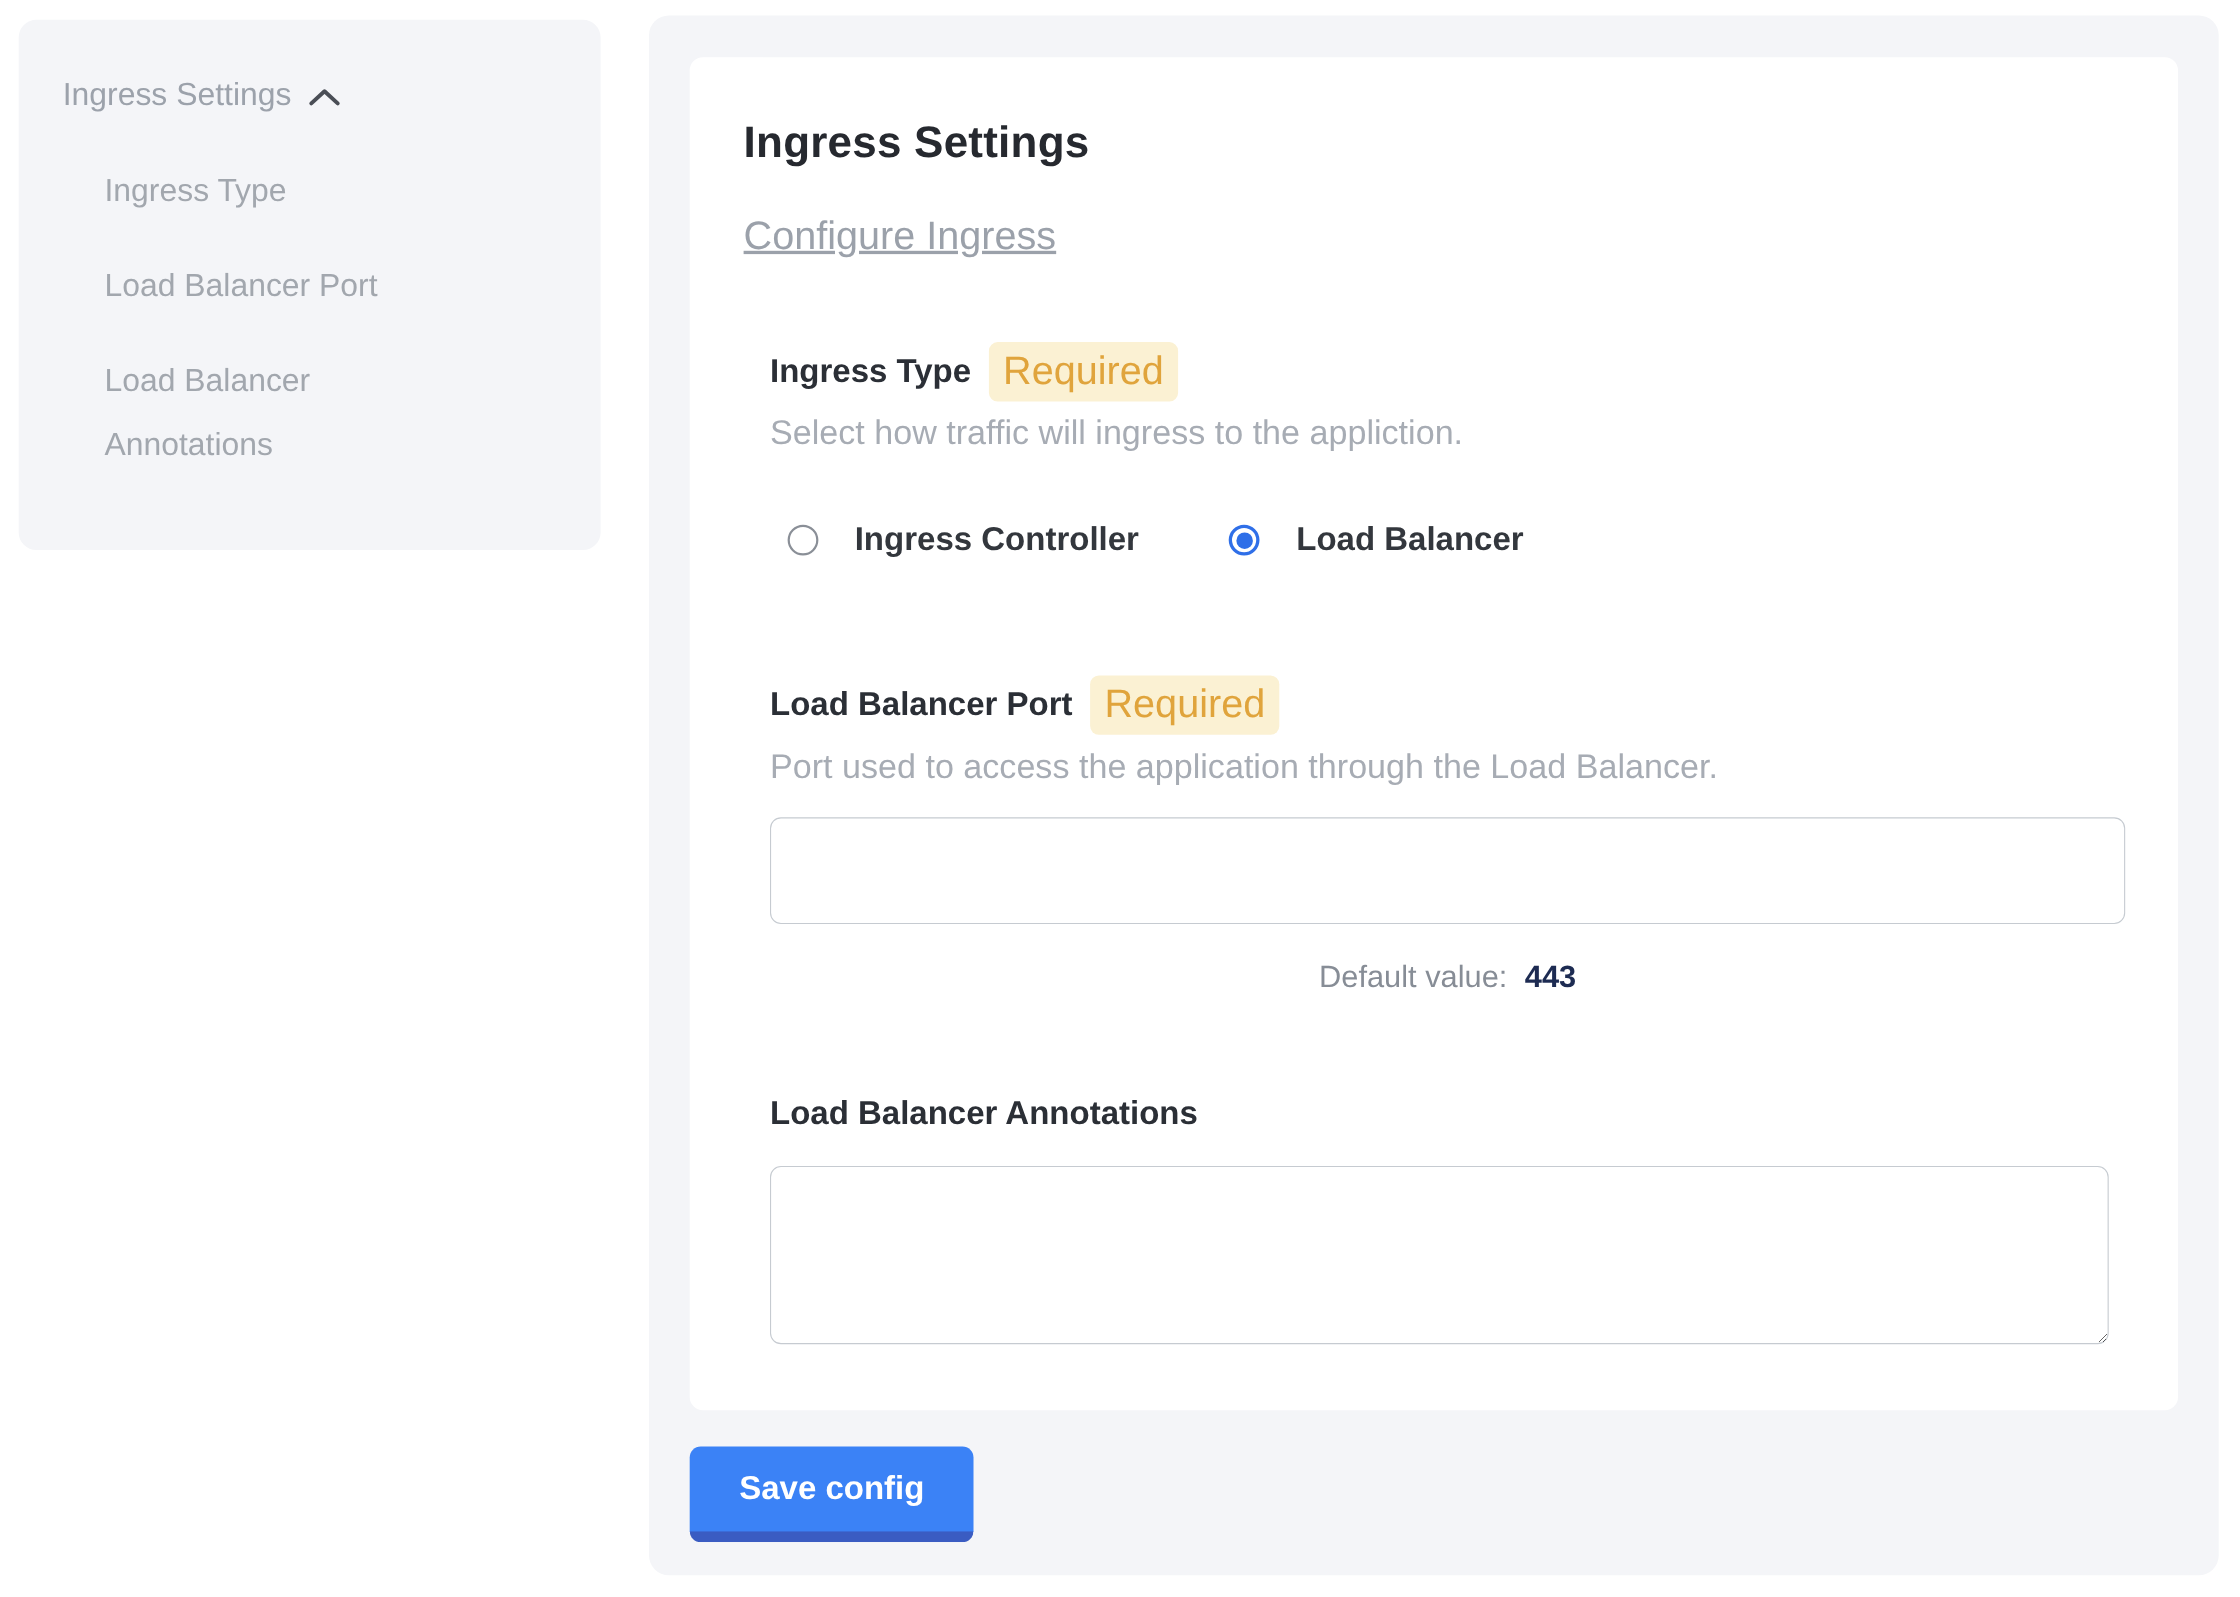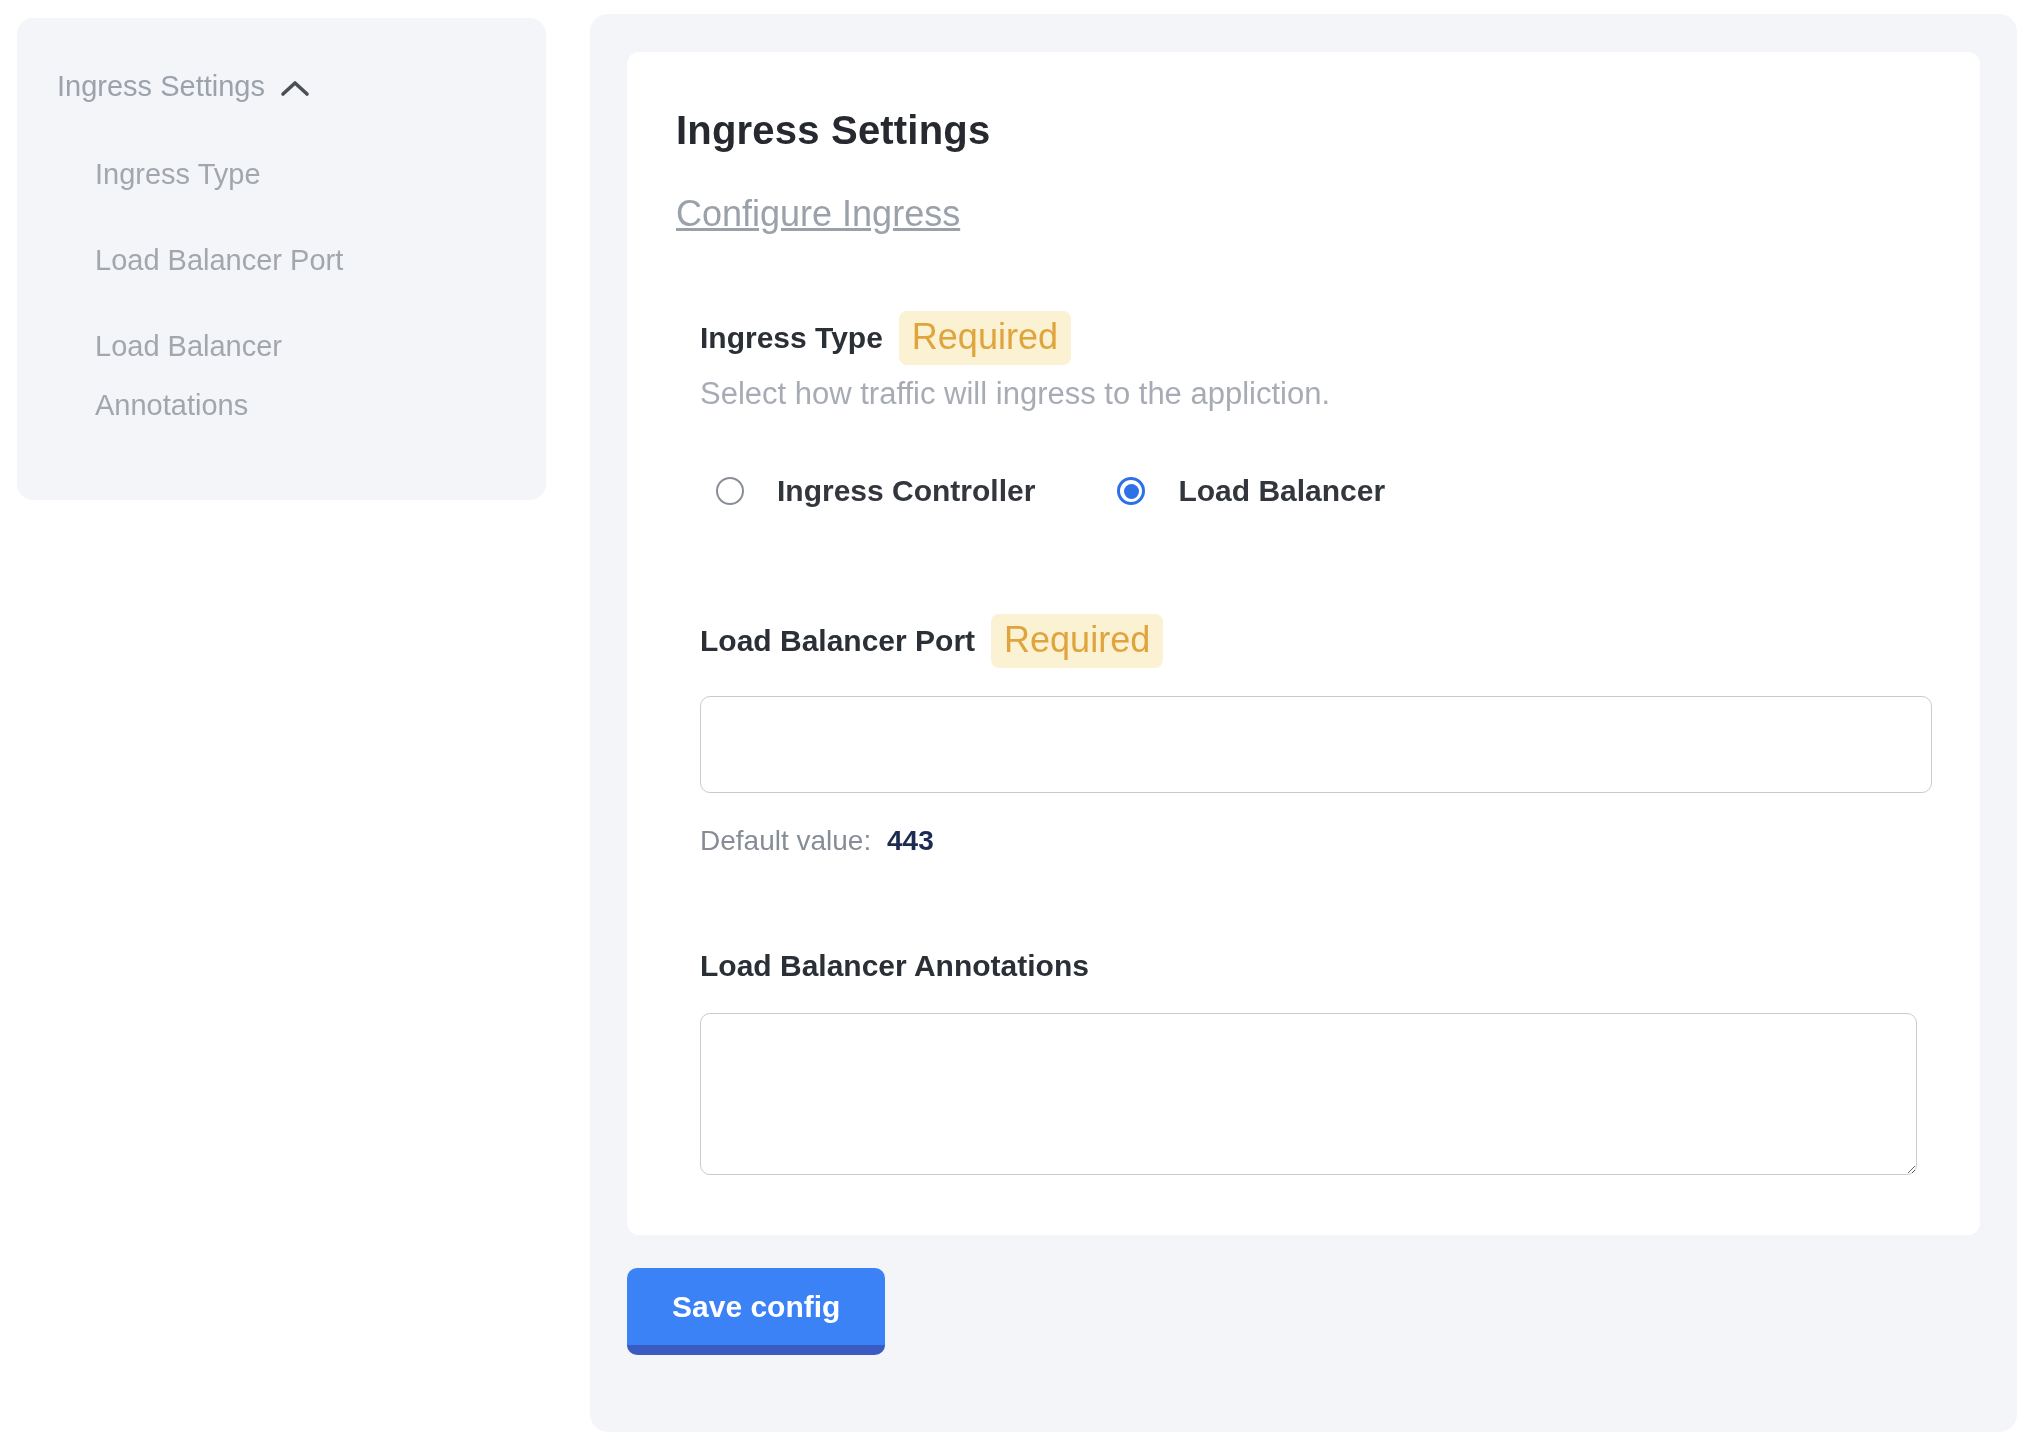--- a/index.html
+++ b/index.html
@@ -109,21 +109,21 @@
     margin-top: 28px;
     width: 100%;
     height: 97px;
     border: 1.5px solid #c6cbd1;
     border-radius: 10px;
     background: #ffffff;
     font-size: 28px; color: #33373d;
     padding: 0 20px;
     outline: none;
   }
-  .default-row { margin-top: 32px; font-size: 28px; }
+  .default-row { margin-top: 32px; font-size: 28px; text-align: center; }
   .default-label { color: #878d96; }
   .default-value { color: #1d2b52; font-weight: 600; margin-left: 8px; }
 
   
   .annotations-textarea {
     display: block;
     margin-top: 30px;
     width: 1217px;
     height: 162px;
     border: 1.5px solid #c6cbd1;
@@ -192,20 +192,21 @@
           <span class="radio-label">Load Balancer</span>
         </div>
       </div>
     </div>
 
     <div class="section section-lb-port">
       <div class="section-title-row">
         <span class="section-title">Load Balancer Port</span>
         <span class="required-badge">Required</span>
       </div>
+      <div class="section-desc">Port used to access the application through the Load Balancer.</div>
 
       <input class="port-input" type="text" value="" style="">
 
       <div class="default-row">
         <span class="default-label">Default value:</span>
         <span class="default-value">443</span>
       </div>
     </div>
 
     <div class="section section-lb-annotations">

